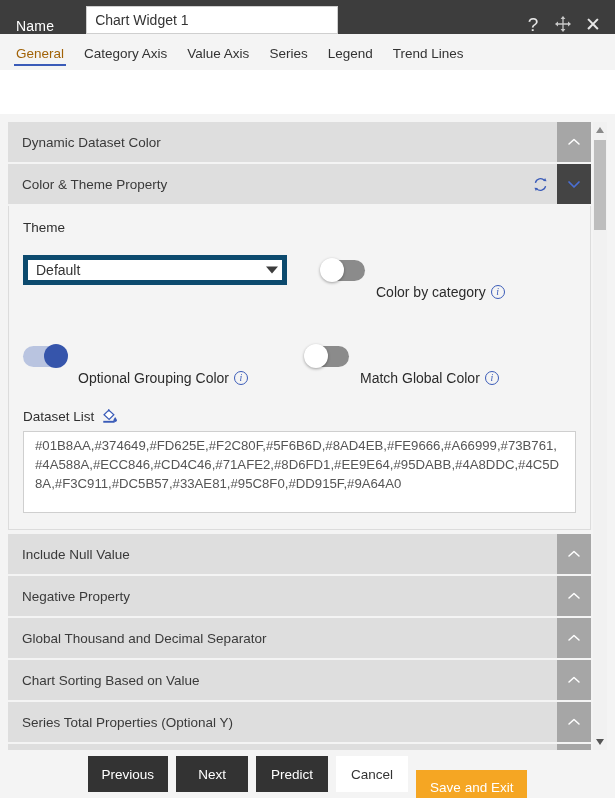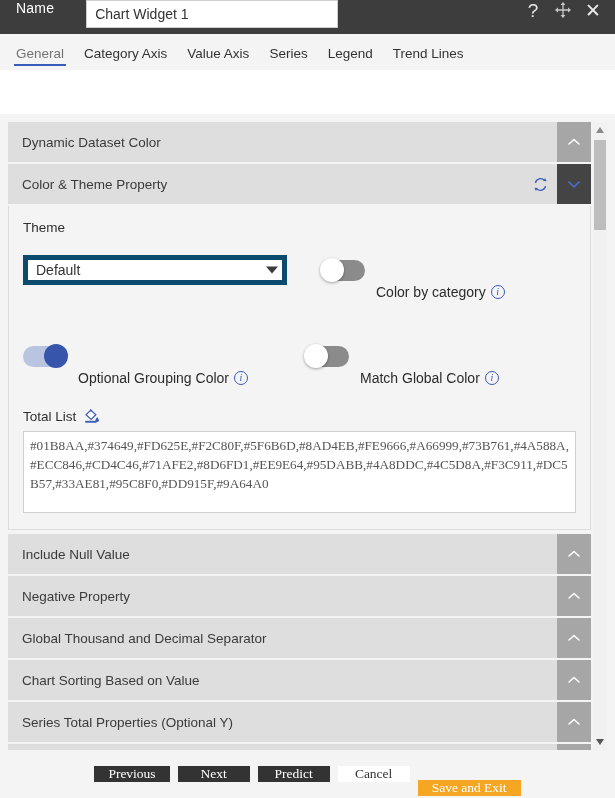--- a/index.html
+++ b/index.html
@@ -9,21 +9,21 @@
     overflow: hidden;
     background: #ffffff;
     font-family: "Liberation Sans", sans-serif;
     -webkit-font-smoothing: antialiased;
   }
   #app { position: relative; width: 615px; height: 798px; background: #fff; }
 
   
   .titlebar {
     height: 34px; background: #3d3d3d;
-    display: flex; align-items: flex-start; padding: 0 8px 0 16px;
+    display: flex; align-items: flex-end; padding: 0 8px 0 16px;
   }
   .titlebar-label { color: #ffffff; font-size: 14px; letter-spacing: .2px; }
   .name-input {
     margin-left: 32px; width: 252px; height: 28px;
     background: #ffffff; border: 1px solid #cfcfcf;
     font-size: 14px; color: #333; padding: 0 8px;
     font-family: "Liberation Sans", sans-serif;
   }
   .title-actions { margin-left: auto; display: flex; align-items: center; gap: 10px; padding-right: 4px; }
   .ticon { width: 20px; height: 20px; display: flex; align-items: center; justify-content: center; cursor: pointer; }
@@ -55,21 +55,21 @@
 
   
   .subtabbar {
     height: 36px; background: #f4f4f4;
     display: flex; align-items: center; padding: 0 6px; gap: 0;
   }
   .subtab {
     font-size: 13.5px; color: #333; cursor: pointer;
     padding: 6px 10px 4px 10px; position: relative; white-space: nowrap;
   }
-  .subtab.active { color: #737373; }
+  .subtab.active { color: #a16207; }
   .subtab.active::after {
     content: ""; position: absolute; left: 8px; right: 8px; bottom: -1px;
     height: 2px; background: #3a5bb8;
   }
 
   
   .body-area {
     position: absolute; left: 0; right: 0; top: 114px; bottom: 48px;
     background: #f4f4f4; padding: 8px 8px 0 8px; overflow: hidden;
   }
@@ -129,22 +129,22 @@
     font-style: italic; font-family: "Liberation Serif", serif; cursor: pointer;
     display: inline-block;
   }
 
   .colors-label-row { display: flex; align-items: center; gap: 7px; margin-bottom: 6px; }
   .colors-label { font-size: 13.5px; color: #2f2f2f; }
   .fill-icon { cursor: pointer; display: flex; align-items: center; }
 
   .colors-textarea {
     width: 100%; height: 82px; background: #fff; border: 1px solid #cfcfcf;
-    font-size: 13.2px; color: #555; line-height: 19px; padding: 4px 6px;
-    font-family: Liberation Serif, serif; resize: none;
+    font-size: 13.2px; color: #555; line-height: 19px; padding: 4px 11px;
+    font-family: Liberation Sans, sans-serif; resize: none;
     word-break: break-all; overflow: hidden; display: block;
   }
 
   
   .vscroll {
     position: absolute; right: 0; top: 0; bottom: 0; width: 14px; background: #f1f1f1;
   }
   .vscroll .arrow {
     width: 14px; height: 16px; display: flex; align-items: center; justify-content: center;
     cursor: pointer;
@@ -154,23 +154,23 @@
     position: absolute; left: 1px; width: 12px; top: 18px; height: 90px;
     background: #bdbdbd; cursor: pointer;
   }
 
   
   .footer {
     position: absolute; left: 0; right: 0; bottom: 0; height: 48px;
     background: #f4f4f4; display: flex; align-items: center; justify-content: center; gap: 8px;
   }
   .btn {
-    height: 16px; min-width: 72px; padding: 4px 14px; font-size: 13.5px;
+    height: 36px; min-width: 72px; padding: 4px 14px; font-size: 13.5px;
     display: flex; align-items: center; justify-content: center; cursor: pointer;
-    border: none; font-family: Liberation Serif, serif;
+    border: none; font-family: Liberation Sans, sans-serif;
   }
   .btn.dark { background: #333333; color: #ffffff; }
   .btn.light { background: #ffffff; color: #333333; }
   .btn.accent { background: #f5a623; color: #ffffff; margin-top: 27px; }
 </style>
 </head>
 <body>
 
 <div id="app">
 
@@ -273,21 +273,21 @@
                 <span class="knob"></span>
               </div>
             <span class="toggle-label">
               <span>Match Global Color</span>
               <span class="info-i">i</span>
             </span>
           </div>
         </div>
 
         <div class="colors-label-row" style="margin-top:22px;">
-          <span class="colors-label">Total List</span>
+          <span class="colors-label">Dataset List</span>
           <span class="fill-icon">
             <svg width="17" height="17" viewBox="0 0 18 18">
               <path d="M8.2 2.2 L3.2 7.2 L8.6 12.2 L13.6 7.2 Z" fill="#ffffff" stroke="#3a5bb8" stroke-width="1.3"></path>
               <line x1="8.2" y1="1.2" x2="8.2" y2="3.6" stroke="#3a5bb8" stroke-width="1.3"></line>
               <path d="M15 9.5 c1.4 2 1.8 2.8 1.8 3.5 a1.8 1.8 0 0 1 -3.6 0 c0 -.7 .4 -1.5 1.8 -3.5 z" fill="#3a5bb8"></path>
               <rect x="2.4" y="13.6" width="12" height="2" fill="#3a5bb8"></rect>
             </svg>
           </span>
         </div>
         <div class="colors-textarea">#01B8AA,#374649,#FD625E,#F2C80F,#5F6B6D,#8AD4EB,#FE9666,#A66999,#73B761,#4A588A,#ECC846,#CD4C46,#71AFE2,#8D6FD1,#EE9E64,#95DABB,#4A8DDC,#4C5D8A,#F3C911,#DC5B57,#33AE81,#95C8F0,#DD915F,#9A64A0</div>

